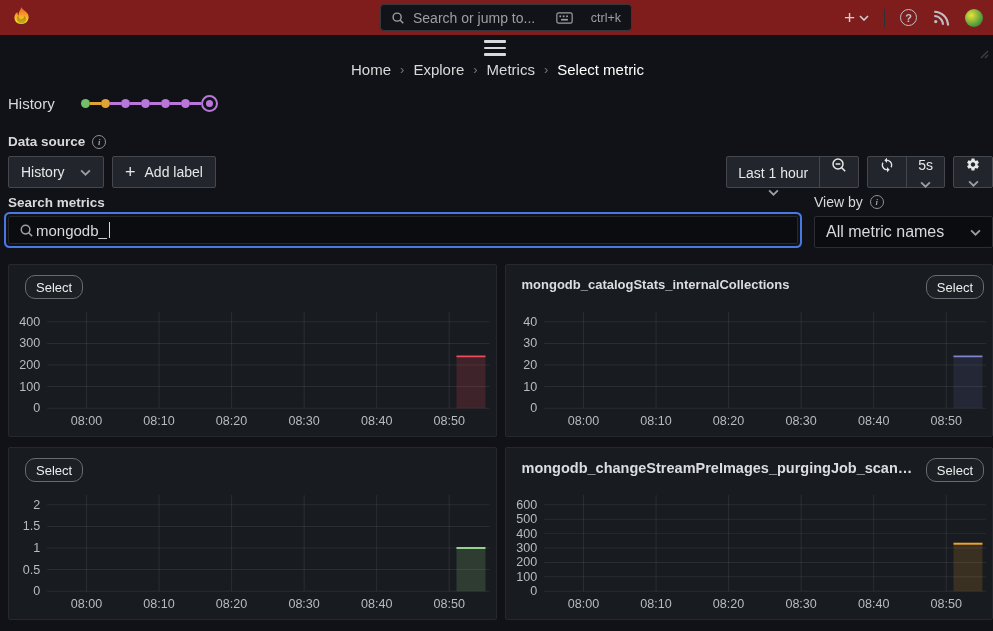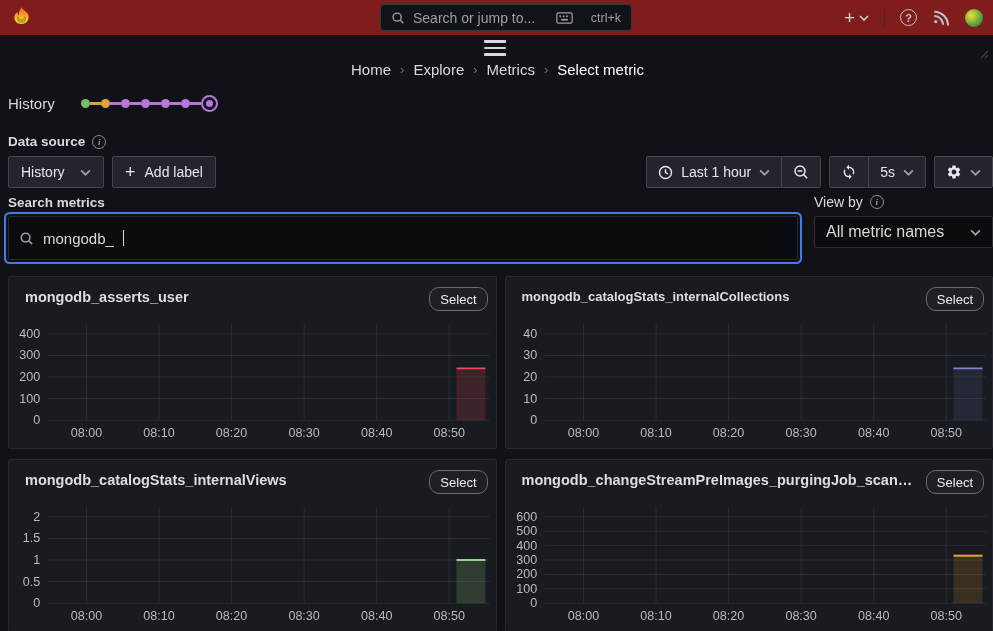--- a/index.html
+++ b/index.html
@@ -67,29 +67,29 @@
   .controls-row { margin-top:7px; position:relative; height:32px; }
   .btn {
     height:32px; background:#22252b; border:1px solid #45474e; border-radius:2px;
     color:#e6e7e9; font-size:14px; font-family:inherit;
     display:inline-flex; align-items:center; gap:9px; padding:0 12px; cursor:pointer;
   }
   .ds-picker { width:96px; justify-content:space-between; }
   .left-ctls { display:flex; gap:8px; }
   .right-ctls { position:absolute; right:0; top:0; display:flex; gap:8px; }
   .btn-group { display:flex; height:32px; background:#22252b; border:1px solid #45474e; border-radius:2px; }
-  .seg { display:flex; align-items:center; gap:8px; padding:8px 11px; cursor:pointer; color:#e6e7e9; }
+  .seg { display:flex; align-items:center; gap:8px; padding:0 11px; cursor:pointer; color:#e6e7e9;flex-direction:column; }
   .seg + .seg { border-left:1px solid #45474e; }
   .chev { flex:0 0 auto; }
 
   .search-row { margin-top:6px; display:flex; gap:16px; align-items:flex-start; }
   .search-col { flex:0 0 790px; }
   .field-label-row { display:flex; align-items:center; gap:7px; margin-bottom:6px; height:16px; }
   .metric-search {
-    height:44px; display:flex; align-items:center; gap:9px; padding:0 10px;
+    height:28px; display:flex; align-items:center; gap:2px; padding:0 10px;
     background:#0b0c0f; border:1px solid #26282e; border-radius:2px;
     box-shadow: 0 0 0 2px #111217, 0 0 0 4px #4879e2;
     cursor:text;
   }
   .metric-search .val { font-size:15px; color:#d8d9da; }
   .caret { width:1.5px; height:16px; background:#d8d9da; animation:blink 1.1s steps(1) infinite; }
   @keyframes blink { 50% { opacity:0; } }
   .viewby-col { flex:1; }
   .viewby-select {
     height:32px; display:flex; align-items:center; justify-content:space-between; padding:0 11px;
@@ -295,21 +295,20 @@
         <svg class="chev" width="11" height="7" viewBox="0 0 10 6">
           <path d="M1 1l4 4 4-4" fill="none" stroke="#9d9fa3" stroke-width="1.6"></path>
         </svg>
       </div>
     </div>
   </div>
 
   <div class="panels-grid" id="panels-grid">
       <section class="panel">
         <div class="panel-head">
-          <h2 class="panel-title" style="margin: 2px 8px 0px 0px; font-size: 14.5px;">mongodb_asserts_user</h2>
           <button class="select-btn">Select</button>
         </div>
         <svg class="chart" viewBox="0 0 471 131" preserveAspectRatio="none">
           <line x1="32" y1="20" x2="471" y2="20" stroke="rgba(204,204,220,0.10)" stroke-width="1"></line>
           <text x="25" y="24" text-anchor="end" class="axis-text">400</text>
           <line x1="32" y1="41.75" x2="471" y2="41.75" stroke="rgba(204,204,220,0.10)" stroke-width="1"></line>
           <text x="25" y="45.75" text-anchor="end" class="axis-text">300</text>
           <line x1="32" y1="63.5" x2="471" y2="63.5" stroke="rgba(204,204,220,0.10)" stroke-width="1"></line>
           <text x="25" y="67.5" text-anchor="end" class="axis-text">200</text>
           <line x1="32" y1="85.25" x2="471" y2="85.25" stroke="rgba(204,204,220,0.10)" stroke-width="1"></line>
@@ -359,21 +358,20 @@
           <line x1="359" y1="10" x2="359" y2="107" stroke="rgba(204,204,220,0.10)" stroke-width="1"></line>
           <text x="359" y="124" text-anchor="middle" class="axis-text">08:40</text>
           <line x1="431" y1="10" x2="431" y2="107" stroke="rgba(204,204,220,0.10)" stroke-width="1"></line>
           <text x="431" y="124" text-anchor="middle" class="axis-text">08:50</text>
           <path d="M438.2 54.800000000000004 L467 54.800000000000004 L467 107 L438.2 107 Z" fill="#7e84cf" fill-opacity="0.13"></path>
           <line x1="438.2" y1="54.800000000000004" x2="467" y2="54.800000000000004" stroke="#7e84cf" stroke-width="2"></line>
         </svg>
       </section>
       <section class="panel">
         <div class="panel-head">
-          <h2 class="panel-title" style="margin: 2px 8px 0px 0px; font-size: 14.5px;">mongodb_catalogStats_internalViews</h2>
           <button class="select-btn">Select</button>
         </div>
         <svg class="chart" viewBox="0 0 471 131" preserveAspectRatio="none">
           <line x1="32" y1="20" x2="471" y2="20" stroke="rgba(204,204,220,0.10)" stroke-width="1"></line>
           <text x="25" y="24" text-anchor="end" class="axis-text">2</text>
           <line x1="32" y1="41.75" x2="471" y2="41.75" stroke="rgba(204,204,220,0.10)" stroke-width="1"></line>
           <text x="25" y="45.75" text-anchor="end" class="axis-text">1.5</text>
           <line x1="32" y1="63.5" x2="471" y2="63.5" stroke="rgba(204,204,220,0.10)" stroke-width="1"></line>
           <text x="25" y="67.5" text-anchor="end" class="axis-text">1</text>
           <line x1="32" y1="85.25" x2="471" y2="85.25" stroke="rgba(204,204,220,0.10)" stroke-width="1"></line>

